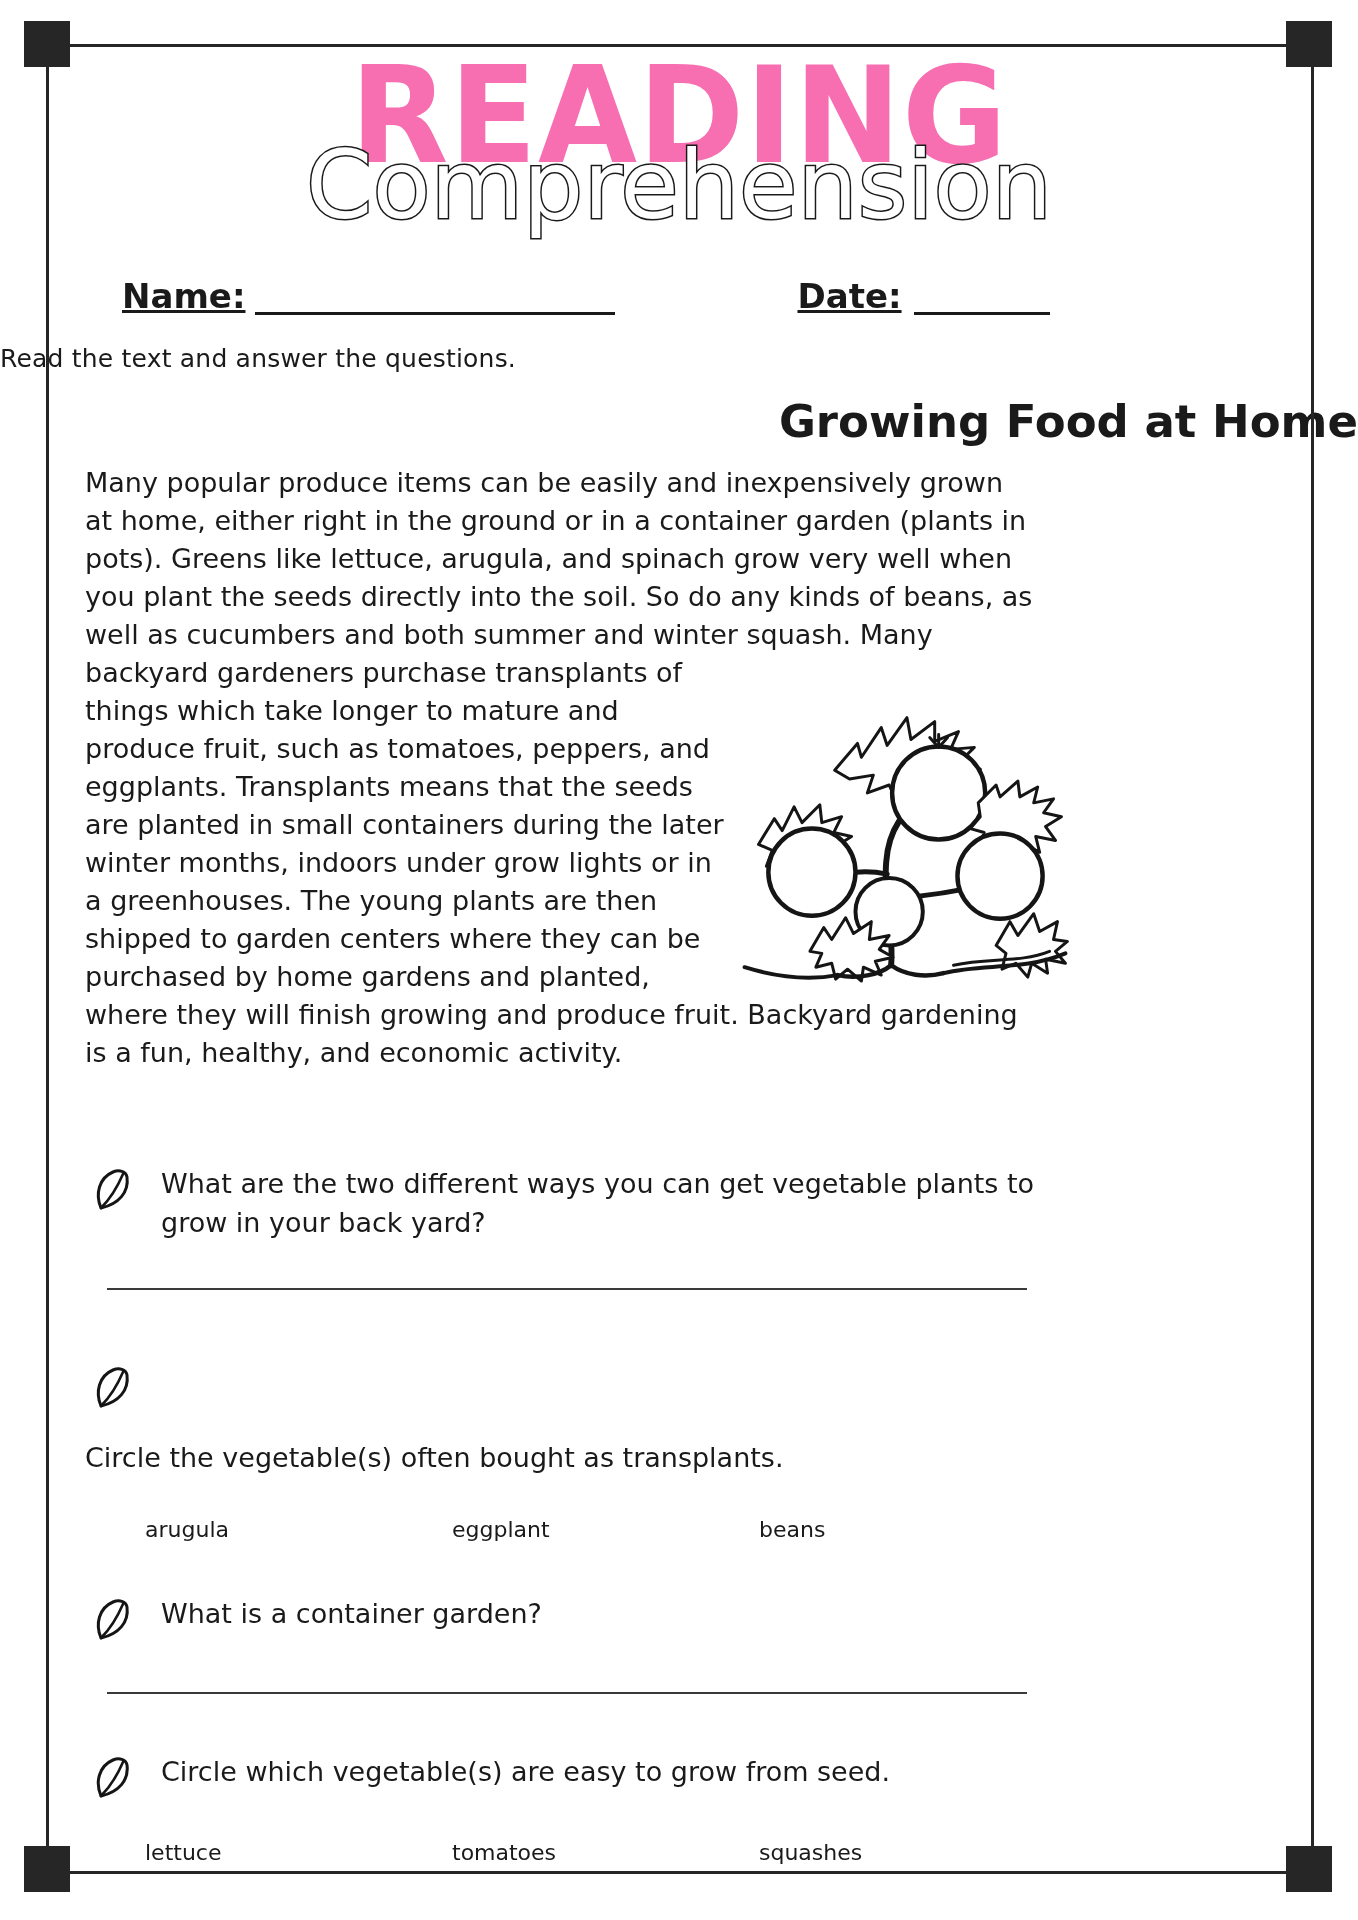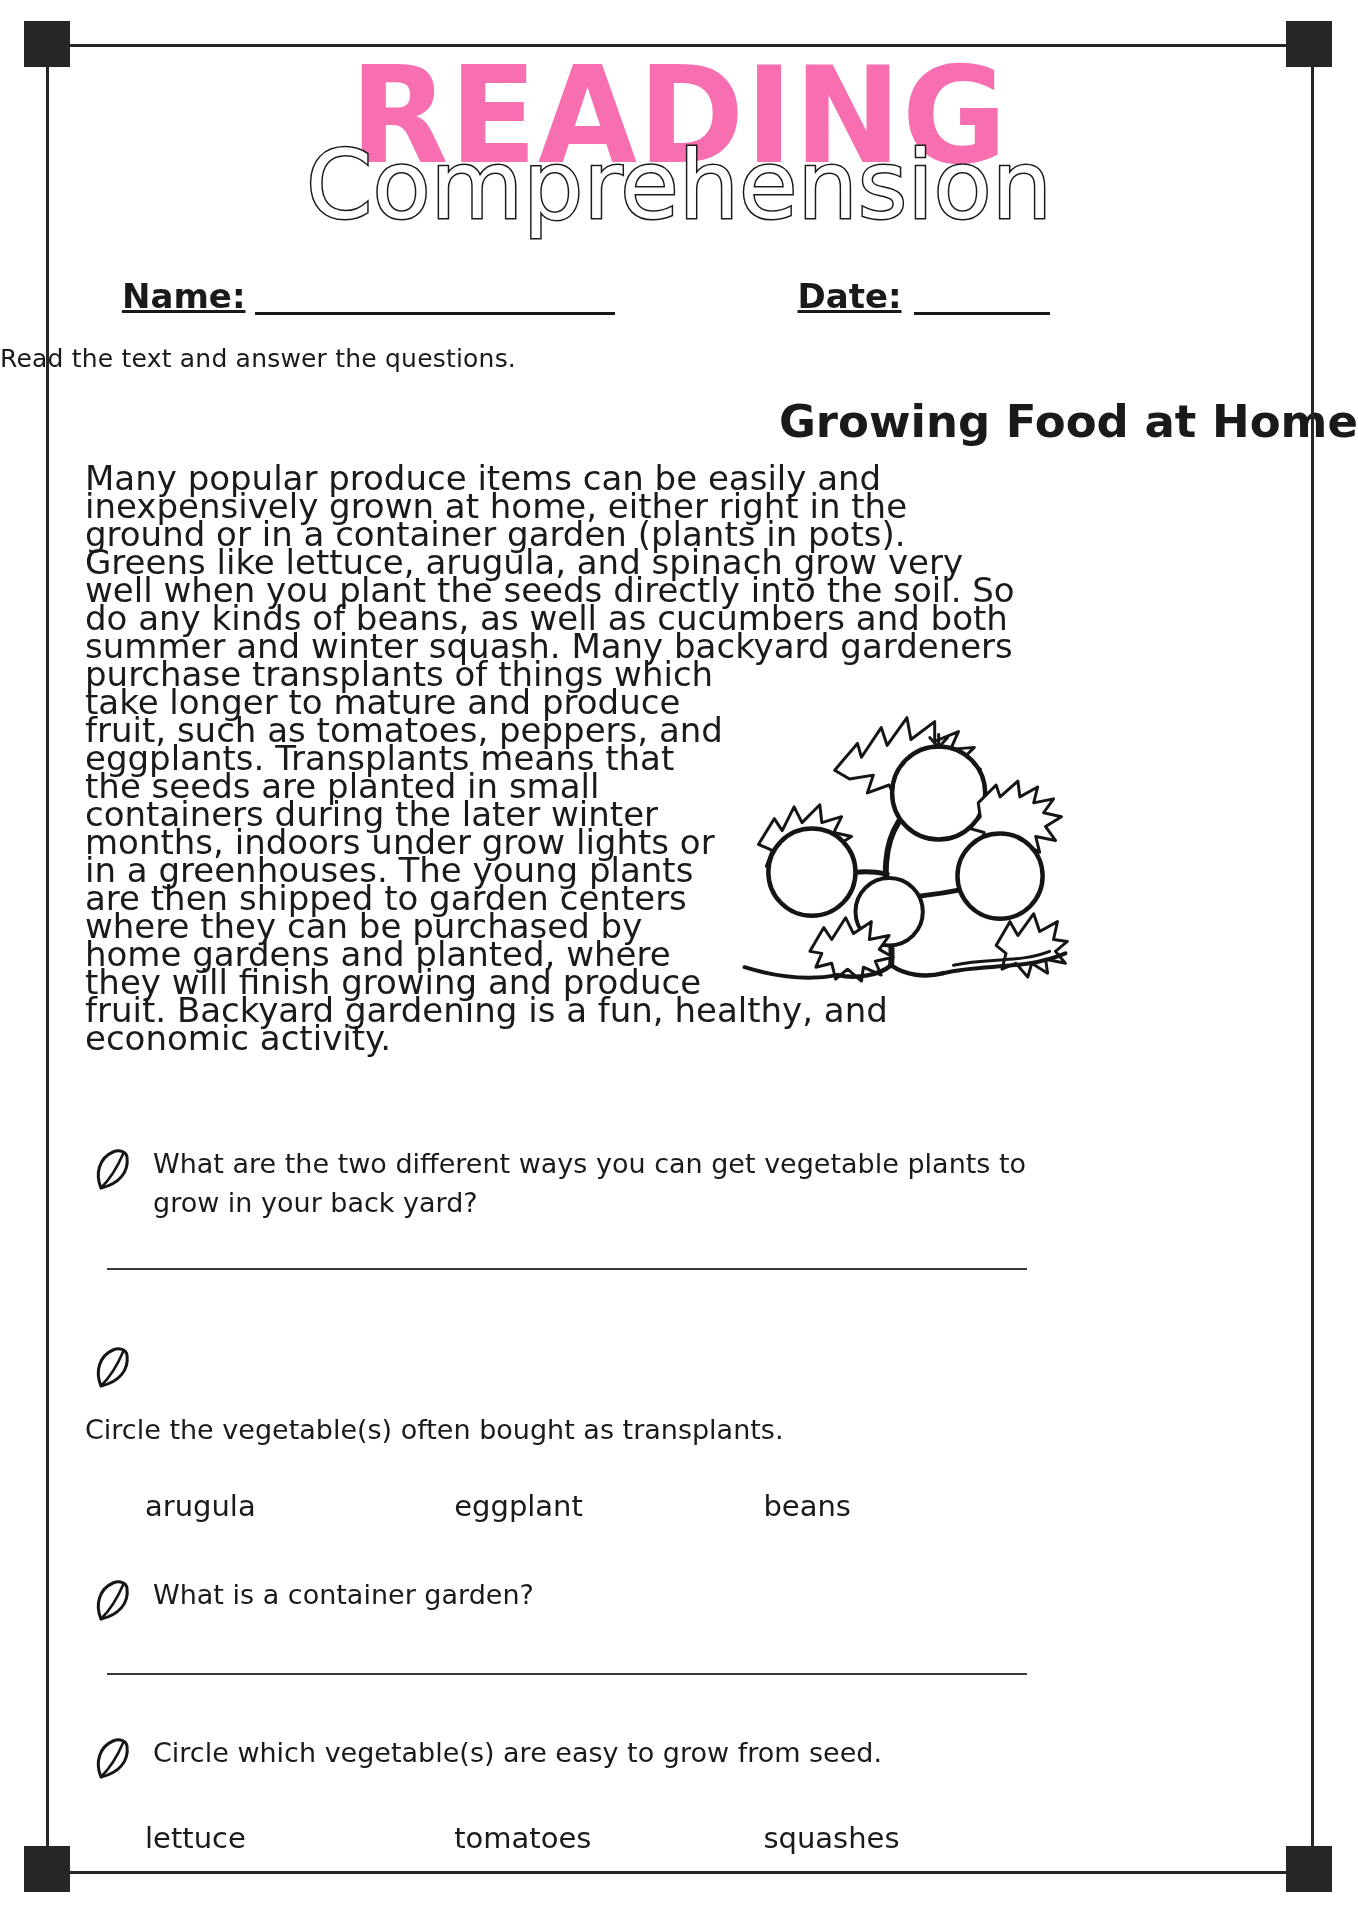--- a/index.html
+++ b/index.html
@@ -25,31 +25,31 @@
   
   .namedate{display:flex;align-items:flex-start;margin:26px 120px 0 122px;font-size:34px;font-weight:bold;text-decoration:underline;}
   .blankline{border-bottom:3px solid #1a1a1a;height:36px;}
   .name-line{width:360px;margin-left:10px;}
   .date-line{width:136px;margin-left:12px;}
   .date-label{margin-left:182px;}
 
   
   .instruction{text-align:left;font-size:25px;margin-top:28px;letter-spacing:0.2px;}
   .passage-title{text-align:right;font-size:45px;font-weight:bold;margin-top:22px;}
-  .passage{margin:16px 85px 0 85px;width:950px;font-size:34px;line-height:28px;text-align:left;}
+  .passage{margin:16px 85px 0 85px;width:950px;font-size:27px;line-height:38px;text-align:left;}
   .float-spacer{float:right;width:1px;height:222px;margin-right:-1px;}
   .plant-float{float:right;clear:right;width:330px;height:302px;margin:0 -34px 4px 14px;}
 
   
   .questions{margin:0 85px;}
-  .question{display:flex;gap:20px;align-items:flex-start;}
+  .question{display:flex;gap:28px;align-items:flex-start;}
   .q-icon{flex:none;width:40px;height:46px;margin-left:8px;margin-top:2px;}
   .q-text{font-size:27px;line-height:39px;max-width:900px;}
   .answer-line{border-bottom:2.5px solid #3a3a3a;height:0;width:920px;margin-left:22px;}
-  .options{padding-left:60px;font-size:29px;}
+  .options{padding-left:60px;font-size:22px;}
   .options span{display:inline-block;width:300px;}
   .q1{margin-top:92px;}
   .a1{margin-top:46px;}
   .q2{margin-top:72px;flex-direction:column;}
   .opt2{margin-top:40px;}
   .q3{margin-top:52px;}
   .a2{margin-top:50px;}
   .q4{margin-top:58px;}
   .opt4{margin-top:40px;}
 </style>

